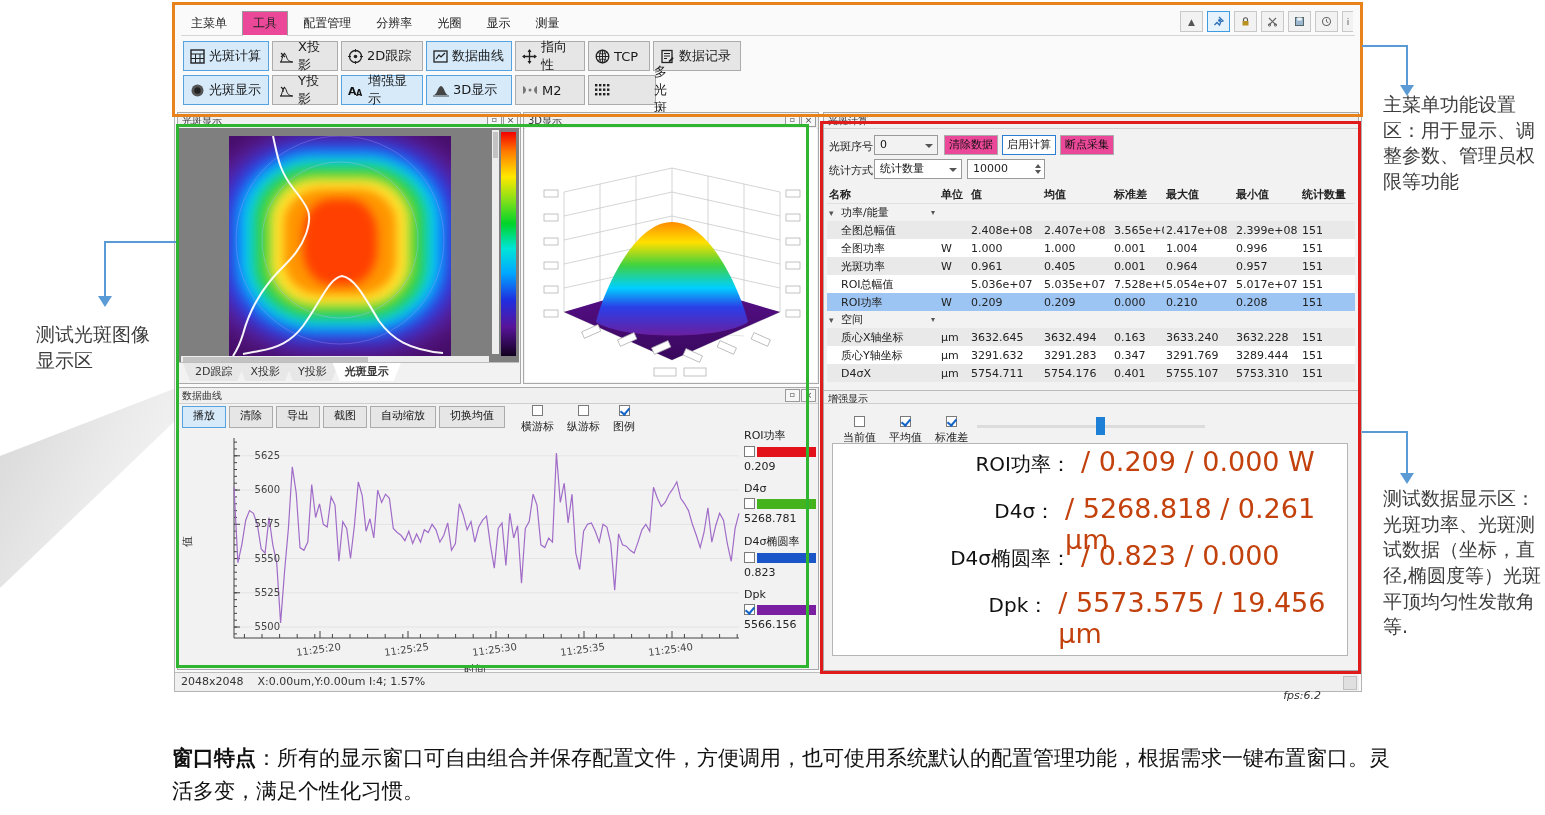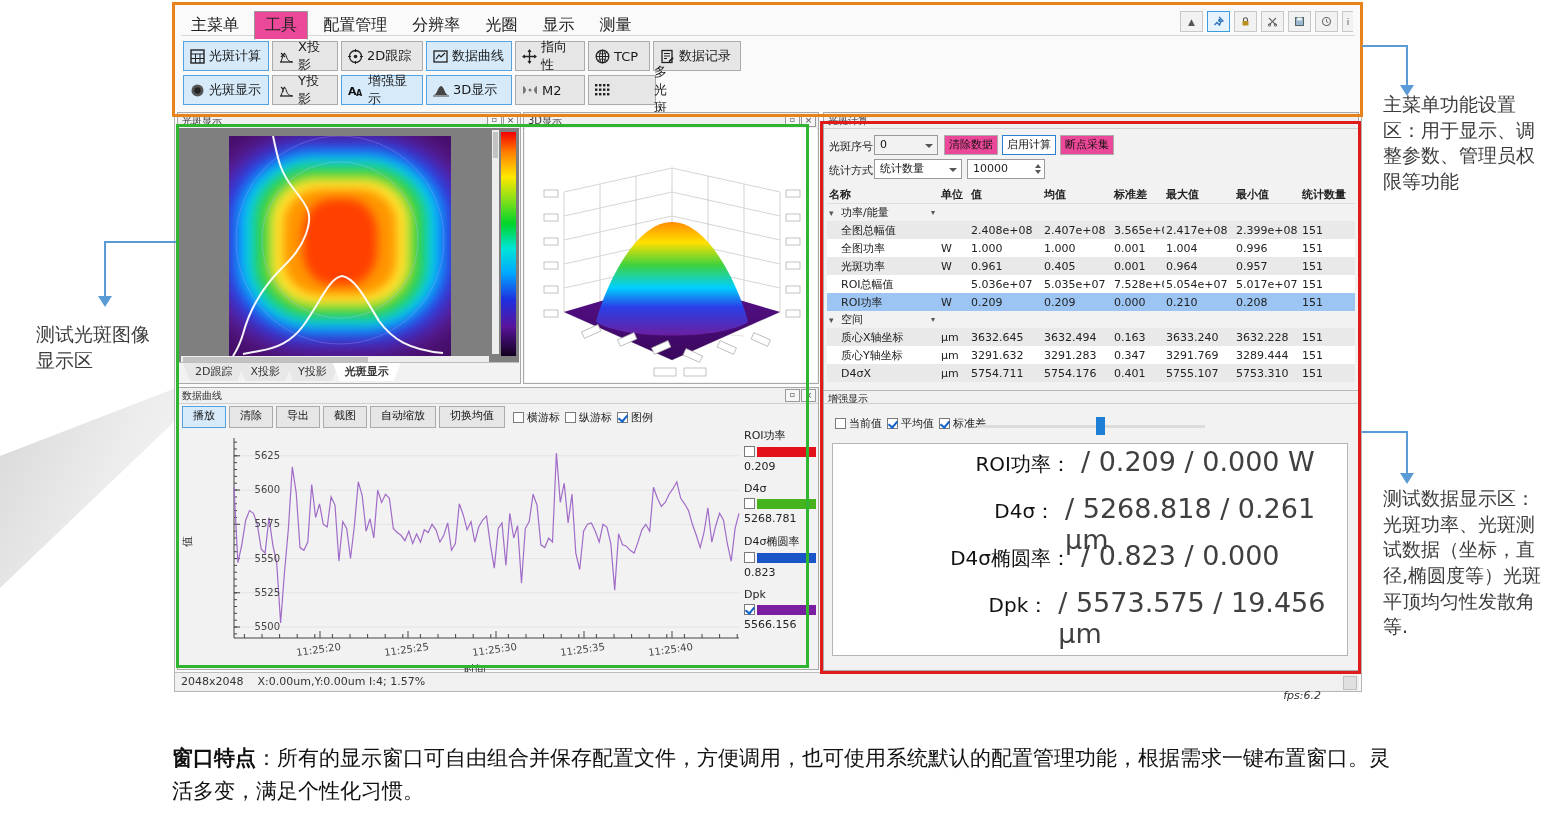--- a/index.html
+++ b/index.html
@@ -10,21 +10,21 @@
   
   .wedge{left:0;top:388px;width:176px;height:200px;
          background:linear-gradient(115deg,#d7d7d7 0%,#ececec 55%,#f7f7f7 100%);
          clip-path:polygon(0 34%,100% 0,100% 16%,0 100%);}
 
   
   .appwin{left:174px;top:4px;width:1186px;height:686px;background:#fafafa;border:1px solid #b4b4b4;}
 
   
   .menubar{left:6px;top:6px;right:6px;height:24px;border-bottom:1px solid #d6d6d6;}
-  .mtab{display:inline-block;padding:3px 10px;font-size:16px;color:#222;cursor:default;}
+  .mtab{display:inline-block;padding:3px 10px;font-size:12px;color:#222;cursor:default;}
   .mtab.active{border:1px solid #9a9a9a;border-bottom:1px solid #fafafa;background:#ec4899;}
   .winctrls{position:absolute;right:2px;top:0px;display:flex;gap:4px;}
   .wbtn{width:21px;height:19px;border:1px solid #c8c8c8;background:#f2f2f2;display:flex;align-items:center;justify-content:center;font-size:9px;color:#555;}
   .wbtn.pin{border:1px solid #3f9be0;background:#e7f3fc;}
   .wbtn.clip{width:10px;overflow:hidden;border-right:none;}
 
   
   .tbtn{position:absolute;height:30px;border:1px solid #ababab;background:#e6e6e6;display:flex;align-items:center;gap:4px;padding:0 6px;font-size:13px;color:#1a1a1a;box-sizing:border-box;}
   .tbtn.active{background:#d6eafa;border-color:#55a2e0;}
   .tbtn svg{flex:0 0 auto;}
@@ -52,21 +52,21 @@
         clip-path:polygon(0 0,100% 0,calc(100% - 7px) 100%,7px 100%);margin-right:-6px;}
   .btab.active{background:#fff;font-weight:bold;}
 
   
   .threed-content{position:absolute;left:1px;top:15px;right:1px;bottom:1px;background:#fff;}
 
   
   .cv-toolbar{position:absolute;left:4px;top:18px;height:22px;display:flex;gap:3px;align-items:center;}
   .cvbtn{height:20px;padding:0 10px;border:1px solid #ababab;background:#e6e6e6;font-size:11px;line-height:18px;color:#111;}
   .cvbtn.active{background:#d6eafa;border-color:#55a2e0;}
-  .ckw{display:inline-flex;align-items:center;gap:3px;font-size:11px;color:#222;margin-left:5px;}
+  .ckw{display:inline-flex;align-items:center;gap:3px;font-size:11px;color:#222;margin-left:13px;flex-direction:column;}
   .cb{position:relative;width:11px;height:11px;border:1px solid #7a7a7a;background:#fff;display:inline-block;box-sizing:border-box;}
   .cb.checked::after{content:"";position:absolute;left:2px;top:0px;width:4px;height:7px;border:solid #1464c8;border-width:0 2px 2px 0;transform:rotate(40deg);}
   .chart-wrap{position:absolute;left:6px;top:46px;width:556px;height:228px;}
   .ylabel{position:absolute;left:-2px;top:100px;transform:rotate(-90deg);font-size:11px;color:#333;}
   .plot{position:absolute;left:50px;top:4px;width:505px;height:200px;}
   .ytick{position:absolute;right:460px;width:36px;text-align:right;font-size:10px;color:#444;}
   .xtick{position:absolute;top:210px;font-size:10px;color:#444;transform:rotate(-8deg);}
   .xlabel{position:absolute;left:280px;top:228px;font-size:11px;color:#333;}
   .legend{position:absolute;left:566px;top:40px;width:72px;}
   .lg-item{margin-bottom:9px;}
@@ -100,21 +100,21 @@
   .cc{padding-left:2px;white-space:nowrap;overflow:hidden;}
   .cc.c0{padding-left:14px;}
 
   .enh-title{position:absolute;left:0px;top:277px;right:0px;height:14px;background:#f0f0f0;border-top:1px solid #b9b9b9;border-bottom:1px solid #cfcfcf;font-size:10px;padding:1px 4px 0 4px;box-sizing:border-box;}
   .enh-checks{position:absolute;left:6px;top:303px;display:flex;align-items:center;}
   .slider-track{position:absolute;left:153px;top:312px;width:228px;height:3px;background:#dcdcdc;}
   .slider-handle{position:absolute;left:272px;top:304px;width:9px;height:18px;background:#1e7fd6;}
   .bigbox{position:absolute;left:8px;top:330px;right:10px;bottom:14px;background:#fff;border:1px solid #b5b5b5;}
   .brow{display:flex;align-items:baseline;height:45px;margin-top:2px;}
   .blabel{width:238px;text-align:right;font-size:20px;color:#111;}
-  .bval{margin-left:10px;font-size:27px;color:#404040;}
+  .bval{margin-left:10px;font-size:27px;color:#c2410c;}
 
   
   .statusbar{left:0px;top:667px;width:1184px;height:18px;background:#f0f0f0;border-top:1px solid #bdbdbd;font-size:11px;color:#333;}
   .st-left{position:absolute;left:6px;top:2px;white-space:pre;}
   .st-fps{position:absolute;right:38px;top:16px;font-style:italic;}
   .st-grip{position:absolute;right:2px;top:3px;width:12px;height:12px;background:#e0e0e0;border:1px solid #c0c0c0;}
 
   
   .hl{position:absolute;pointer-events:none;box-sizing:border-box;}
   .hl.orange{left:172px;top:2px;width:1191px;height:115px;border:3px solid #e8831c;}

